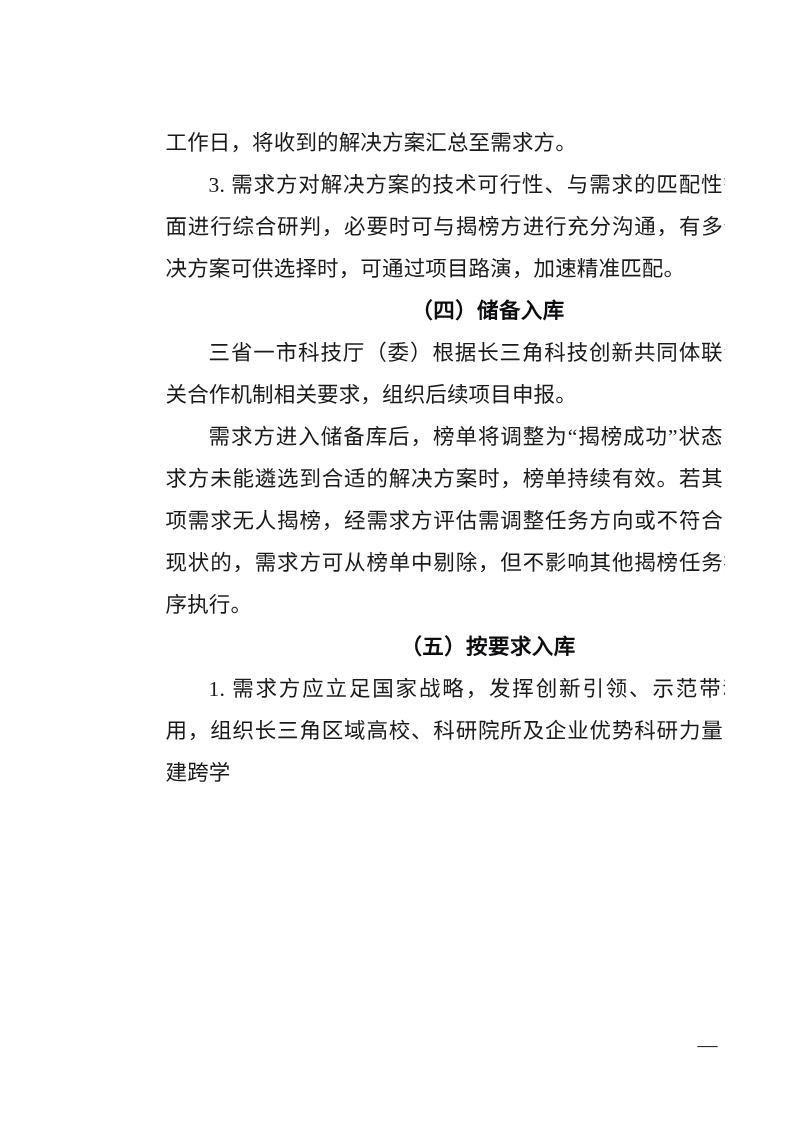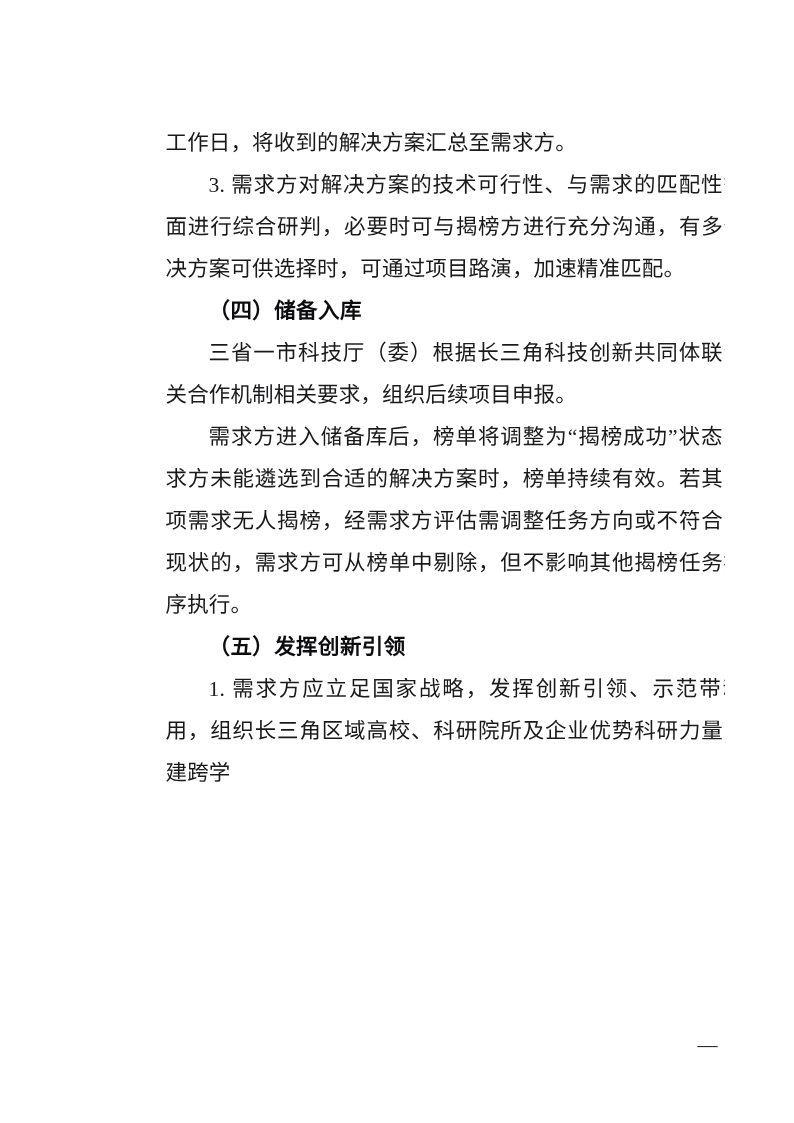--- a/index.html
+++ b/index.html
@@ -50,20 +50,21 @@
   
   .heading {
     font-family: "Liberation Sans", "DejaVu Sans", sans-serif;
     font-weight: 700;
     font-size: 21.5px;
     line-height: 42px;
     color: #0d0d10;
     text-indent: 2em;
     margin: 0;
     letter-spacing: 0.4px;
+    text-align: center;
   }
 
   
   .page-footer {
     position: absolute;
     left: 96px;
     top: 1028px;
     width: 602px;
     text-align: right;
     font-family: "Liberation Serif", "DejaVu Serif", serif;
@@ -85,21 +86,21 @@
     <p class="para indent">3. 需求方对解决方案的技术可行性、与需求的匹配性等方面进行综合研判，必要时可与揭榜方进行充分沟通，有多个解决方案可供选择时，可通过项目路演，加速精准匹配。</p>
 
 
     <p class="heading">（四）储备入库</p>
 
 
     <p class="para indent">三省一市科技厅（委）根据长三角科技创新共同体联合攻关合作机制相关要求，组织后续项目申报。</p>
 
     <p class="para indent">需求方进入储备库后，榜单将调整为“揭榜成功”状态；需求方未能遴选到合适的解决方案时，榜单持续有效。若其中某项需求无人揭榜，经需求方评估需调整任务方向或不符合实际现状的，需求方可从榜单中剔除，但不影响其他揭榜任务按程序执行。</p>
 
-    <p class="heading">（五）发挥创新引领</p>
+    <p class="heading">（五）按要求入库</p>
 
     <p class="para indent">1. 需求方应立足国家战略，发挥创新引领、示范带动作用，组织长三角区域高校、科研院所及企业优势科研力量，组建跨学</p>
 
   </div>
 
   <div class="page-footer">— 3 —</div>
 
 </div>
 
 </body></html>

